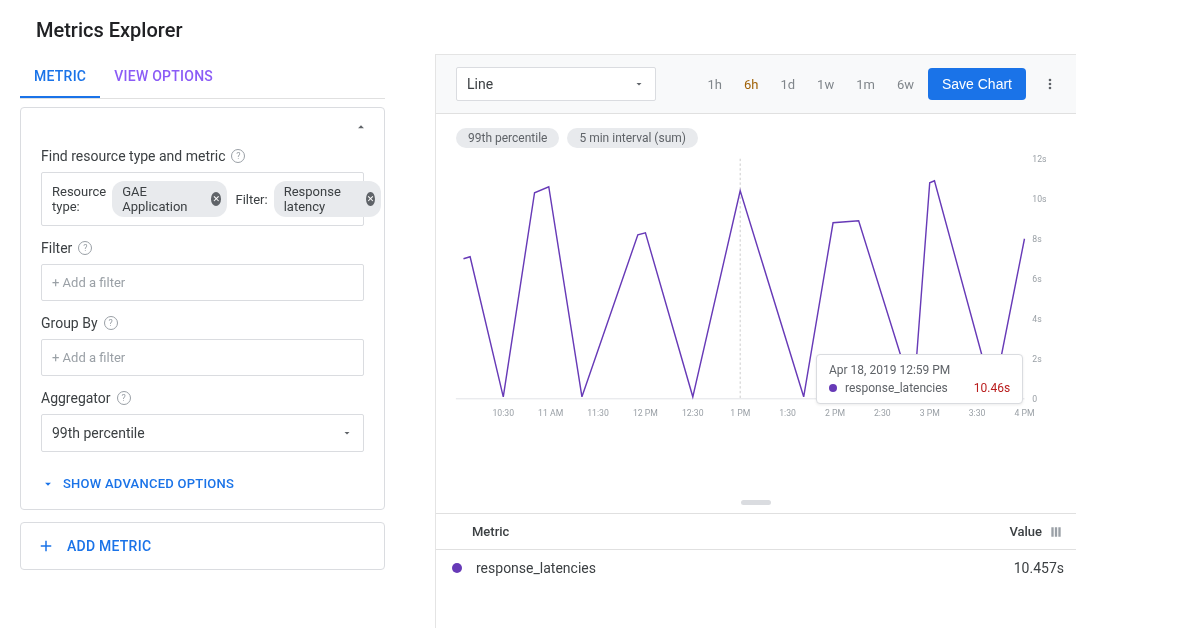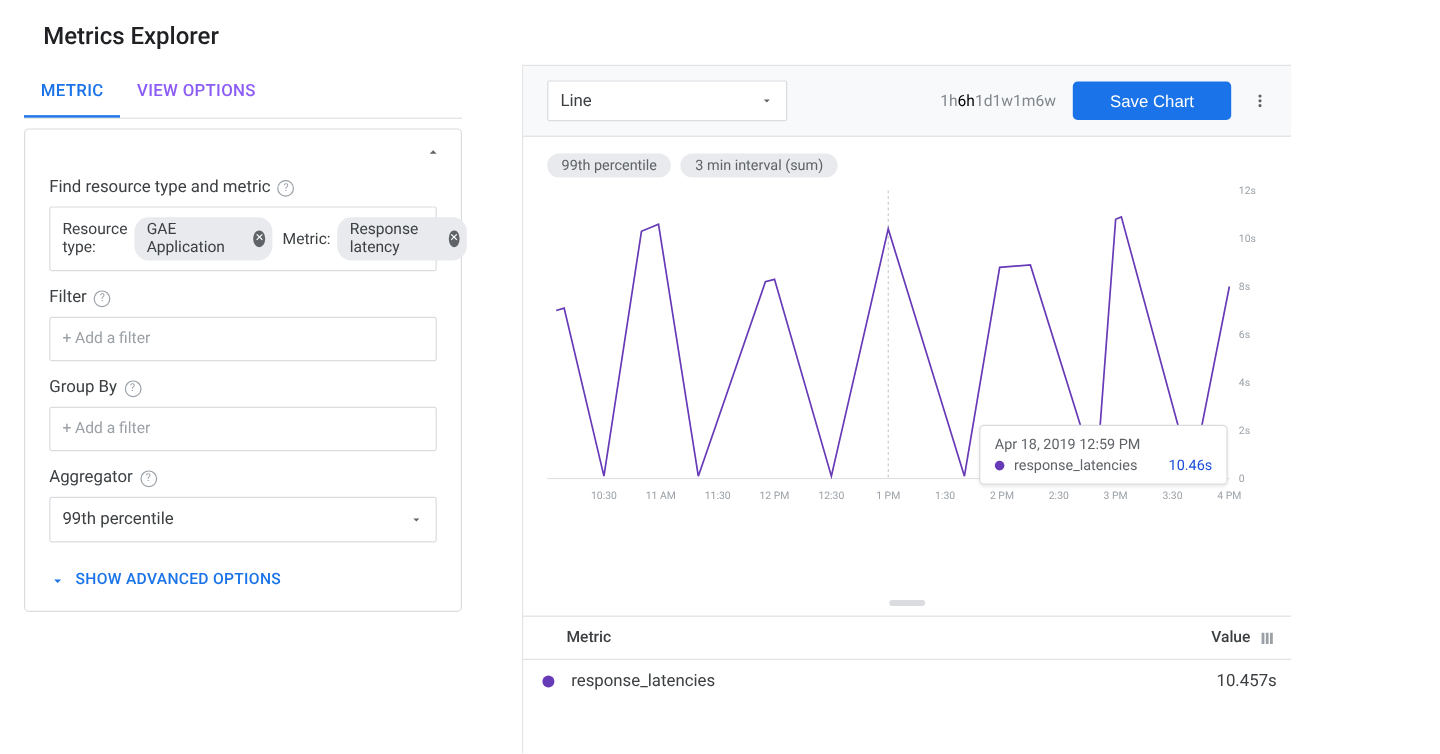--- a/index.html
+++ b/index.html
@@ -10,58 +10,58 @@
   
   .left-panel { width: 395px; padding: 0 10px 10px 20px; }
   .tabs { display: flex; border-bottom: 1px solid #e0e0e0; margin-bottom: 8px; }
   .tab { padding: 14px 14px 12px; font-size: 14px; font-weight: 500; letter-spacing: 0.25px; color: #8b5cf6; cursor: pointer; }
   .tab.active { color: #1a73e8; border-bottom: 2px solid #1a73e8; }
   .card { border: 1px solid #dadce0; border-radius: 4px; padding: 0 0 14px; }
   .card-header { display: flex; justify-content: flex-end; padding: 10px 14px 6px; }
   .chev { width: 18px; height: 18px; display: flex; align-items: center; justify-content: center; cursor: pointer; }
   .chev svg { fill: #5f6368; }
   .section { padding: 6px 20px 8px; }
-  .section-title { font-size: 14px; color: #3c4043; margin-bottom: 8px; display: flex; align-items: flex-end; gap: 6px; }
+  .section-title { font-size: 14px; color: #3c4043; margin-bottom: 8px; display: flex; align-items: center; gap: 6px; }
   .help { width: 14px; height: 14px; border: 1px solid #9aa0a6; border-radius: 50%; display: inline-flex; align-items: center; justify-content: center; font-size: 9px; color: #9aa0a6; }
   .pill-box { border: 1px solid #dadce0; border-radius: 2px; padding: 8px 10px; display: flex; flex-direction: row; gap: 8px; }
   .pill-row { display: flex; align-items: center; gap: 6px; font-size: 13px; color: #3c4043; }
   .pill-label { color: #3c4043; }
   .chip { background: #e8eaed; border-radius: 12px; padding: 3px 6px 3px 10px; display: inline-flex; align-items: center; gap: 20px; font-size: 13px; color: #3c4043; }
   .chip .close { width: 14px; height: 14px; border-radius: 50%; background: #5f6368; color: #fff; display: inline-flex; align-items: center; justify-content: center; font-size: 9px; line-height: 1; cursor: pointer; }
   .text-input { border: 1px solid #dadce0; border-radius: 2px; padding: 10px 10px; font-size: 13px; color: #9aa0a6; cursor: text; }
   .select { border: 1px solid #dadce0; border-radius: 2px; padding: 10px 10px; font-size: 14px; color: #3c4043; display: flex; justify-content: space-between; align-items: center; cursor: pointer; }
   .select svg { fill: #5f6368; }
   .adv-link { padding: 16px 20px 4px; color: #1a73e8; font-size: 13px; font-weight: 500; letter-spacing: 0.25px; display: flex; align-items: center; gap: 8px; cursor: pointer; }
   .adv-link svg { fill: #1a73e8; }
   .add-metric-btn { margin-top: 12px; border: 1px solid #dadce0; border-radius: 4px; padding: 14px 16px; display: flex; align-items: center; gap: 12px; color: #1a73e8; font-size: 14px; font-weight: 500; letter-spacing: 0.25px; cursor: pointer; }
   .add-metric-btn svg { fill: #1a73e8; }
   
   .right-panel { flex: 1; border-top: 1px solid #e4e4e4; border-left: 1px solid #e4e4e4; display: flex; flex-direction: column; margin-left: 40px; }
   .toolbar { display: flex; align-items: center; justify-content: space-between; padding: 12px 16px 12px 20px; background: #f8f9fa; border-bottom: 1px solid #e0e0e0; }
   .chart-type { background: #fff; border: 1px solid #dadce0; border-radius: 2px; padding: 8px 10px; width: 200px; display: flex; justify-content: space-between; align-items: center; font-size: 14px; color: #3c4043; cursor: pointer; }
   .chart-type svg { fill: #5f6368; }
   .time-row { display: flex; align-items: center; gap: 14px; }
-  .ranges { display: flex; gap: 0; font-size: 13px; color: #80868b; }
+  .ranges { display: flex; gap: 22px; font-size: 13px; color: #80868b; }
   .ranges span { cursor: pointer; }
-  .ranges span.active { color: #000000; }
-  .save-btn { background: #1a73e8; color: #fff; border: none; border-radius: 4px; padding: 8px 31px; font-size: 14px; cursor: pointer; }
+  .ranges span.active { color: #a16207; }
+  .save-btn { background: #1a73e8; color: #fff; border: none; border-radius: 4px; padding: 8px 14px; font-size: 14px; cursor: pointer; }
   .kebab { width: 20px; height: 20px; display: flex; align-items: center; justify-content: center; cursor: pointer; }
   .kebab svg { fill: #5f6368; }
   
   .chart-block { padding: 10px 12px 0 12px; }
   .filter-chips { display: flex; gap: 8px; padding: 4px 0 6px 8px; }
   .filter-chip { background: #e8eaed; border-radius: 12px; padding: 3px 12px; font-size: 12px; color: #5f6368; cursor: pointer; }
   .chart-wrap { position: relative; height: 340px; }
   .chart-svg { position: absolute; inset: 0; }
   .tooltip { position: absolute; background: #fff; border: 1px solid #dadce0; border-radius: 4px; padding: 8px 12px; font-size: 12px; color: #5f6368; box-shadow: 0 1px 3px rgba(0,0,0,0.08); }
   .tooltip .tt-time { margin-bottom: 4px; }
   .tooltip .tt-row { display: flex; align-items: center; gap: 8px; }
   .tooltip .dot { width: 8px; height: 8px; border-radius: 50%; background: #673ab7; }
   .tooltip .tt-name { flex: 1; }
-  .tooltip .tt-val { margin-left: 18px; color: #1d4ed8; }
+  .tooltip .tt-val { margin-left: 18px; color: #b91c1c; }
   .legend-table { margin-top: 8px; border-top: 1px solid #e0e0e0; }
   .legend-head { display: flex; padding: 10px 12px; font-size: 13px; font-weight: 500; color: #3c4043; border-bottom: 1px solid #e0e0e0; }
   .legend-head .h-metric { flex: 1; margin-left: 24px; }
   .legend-head .h-value { width: 80px; text-align: right; margin-right: 6px; }
   .legend-head .cols-icon { width: 16px; display: flex; align-items: center; justify-content: center; }
   .legend-row { display: flex; align-items: center; padding: 10px 12px; font-size: 14px; color: #3c4043; }
   .legend-row .dot { width: 10px; height: 10px; border-radius: 50%; background: #673ab7; margin-right: 14px; margin-left: 4px; }
   .legend-row .m-name { flex: 1; }
   .legend-row .m-val { width: 96px; text-align: right; }
   .columns-icon svg { fill: #9aa0a6; }
@@ -96,21 +96,21 @@
           </div>
           <div class="pill-box">
             <div class="pill-row">
               <span class="pill-label">Resource type:</span>
               <span class="chip">
                 <span>GAE Application</span>
                 <span class="close">✕</span>
               </span>
             </div>
             <div class="pill-row">
-              <span class="pill-label">Metric:</span>
+              <span class="pill-label">Filter:</span>
               <span class="chip">
                 <span>Response latency</span>
                 <span class="close">✕</span>
               </span>
             </div>
           </div>
         </div>
 
         <div class="section">
           <div class="section-title">
@@ -142,20 +142,26 @@
         </div>
 
         <div class="adv-link">
           <svg width="14" height="14" viewBox="0 0 24 24">
               <path d="M7 10l5 5 5-5z"></path>
             </svg>
           <span>SHOW ADVANCED OPTIONS</span>
         </div>
       </div>
 
+      <div class="add-metric-btn">
+        <svg width="18" height="18" viewBox="0 0 24 24">
+            <path d="M19 13h-6v6h-2v-6H5v-2h6V5h2v6h6v2z"></path>
+          </svg>
+        <span>ADD METRIC</span>
+      </div>
     </div>
 
     <div class="right-panel">
       <div class="toolbar">
         <div class="chart-type">
           <span>Line</span>
           <svg width="12" height="12" viewBox="0 0 24 24">
               <path d="M7 10l5 5 5-5z"></path>
             </svg>
         </div>
@@ -173,21 +179,21 @@
             <svg width="16" height="16" viewBox="0 0 24 24">
                 <path d="M12 8a2 2 0 110-4 2 2 0 010 4zm0 2a2 2 0 110 4 2 2 0 010-4zm0 6a2 2 0 110 4 2 2 0 010-4z"></path>
               </svg>
           </div>
         </div>
       </div>
 
       <div class="chart-block">
         <div class="filter-chips" id="chart-chips">
             <span class="filter-chip">99th percentile</span>
-            <span class="filter-chip">3 min interval (sum)</span>
+            <span class="filter-chip">5 min interval (sum)</span>
           </div>
         <div class="chart-wrap">
           <svg class="chart-svg" id="chart-svg" viewBox="0 0 780 340" preserveAspectRatio="none">
               <text x="740" y="314" font-size="11" fill="#9aa0a6">0</text>
               <text x="740" y="263.33333333333337" font-size="11" fill="#9aa0a6">2s</text>
               <text x="740" y="212.66666666666669" font-size="11" fill="#9aa0a6">4s</text>
               <text x="740" y="162" font-size="11" fill="#9aa0a6">6s</text>
               <text x="740" y="111.33333333333334" font-size="11" fill="#9aa0a6">8s</text>
               <text x="740" y="60.66666666666666" font-size="11" fill="#9aa0a6">10s</text>
               <text x="740" y="10" font-size="11" fill="#9aa0a6">12s</text>

